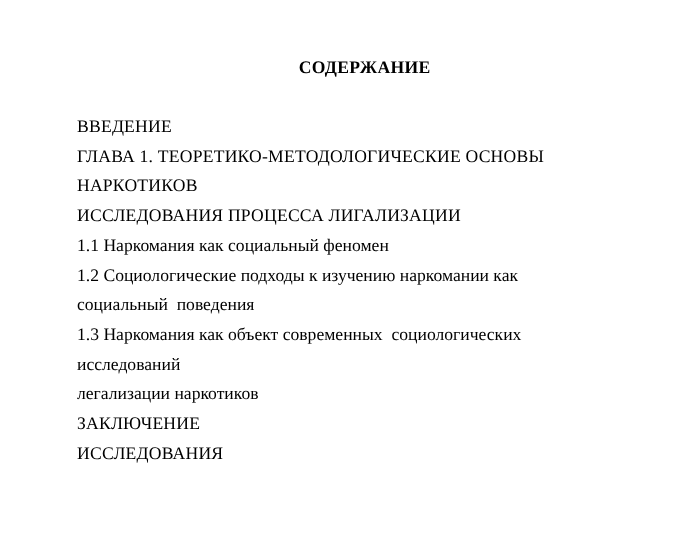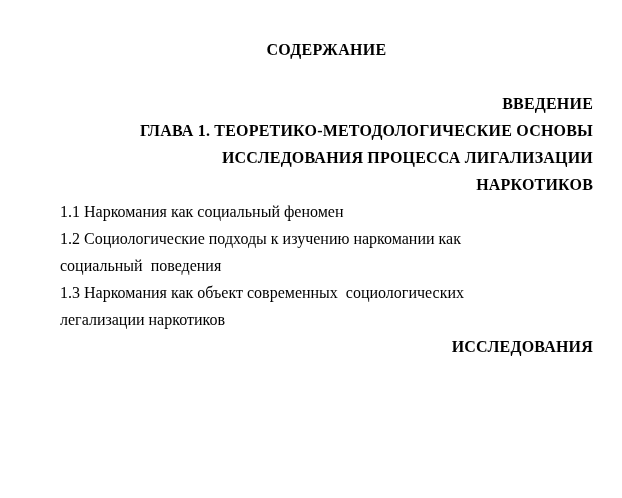--- a/index.html
+++ b/index.html
@@ -13,57 +13,59 @@
     height: 498px;
     background: #ffffff;
     color: #000000;
     font-family: "Liberation Serif", "DejaVu Serif", serif;
     font-size: 16px;
     overflow: hidden;
     box-sizing: border-box;
   }
   .content {
     box-sizing: border-box;
-    padding: 36px 29px 0 60px;
+    padding: 48px 29px 0 60px;
+    margin-left: 10px;
   }
   .toc-title {
     text-align: center;
     font-weight: bold;
     line-height: 27px;
     letter-spacing: 0.3px;
     white-space: pre-wrap;
   }
   .spacer {
     height: 27px;
   }
   .line {
     line-height: 27px;
     white-space: pre-wrap;
   }
   .bold {
-    font-weight: bold;
+    font-weight: normal;
     letter-spacing: 0.2px;
-    text-align: right;
   }
 </style>
 </head>
 <body>
 
 <div class="page">
   <div class="content">
 
     <div class="toc-title">СОДЕРЖАНИЕ</div>
 
     <div class="spacer"></div>
 
     <div class="line bold">ВВЕДЕНИЕ</div>
     <div class="line bold">ГЛАВА 1. ТЕОРЕТИКО-МЕТОДОЛОГИЧЕСКИЕ ОСНОВЫ</div>
+    <div class="line bold">НАРКОТИКОВ</div>
     <div class="line bold">ИССЛЕДОВАНИЯ ПРОЦЕССА ЛИГАЛИЗАЦИИ</div>
-    <div class="line bold">НАРКОТИКОВ</div>
     <div class="line">1.1 Наркомания как социальный феномен</div>
     <div class="line">1.2 Социологические подходы к изучению наркомании как</div>
     <div class="line">социальный  поведения</div>
     <div class="line">1.3 Наркомания как объект современных  социологических</div>
+    <div class="line">исследований</div>
     <div class="line">легализации наркотиков</div>
+    <div class="line bold">ЗАКЛЮЧЕНИЕ</div>
     <div class="line bold">ИССЛЕДОВАНИЯ</div>
 
   </div>
 </div>
 
 </body></html>

